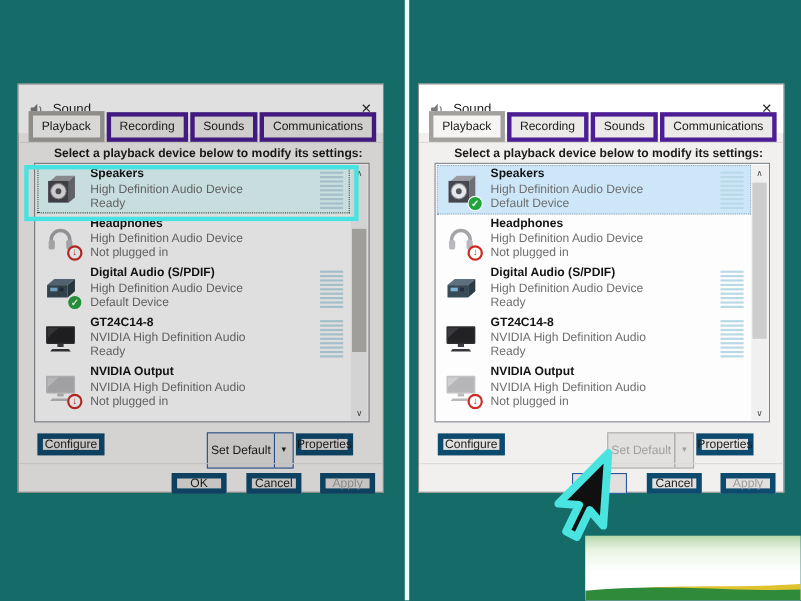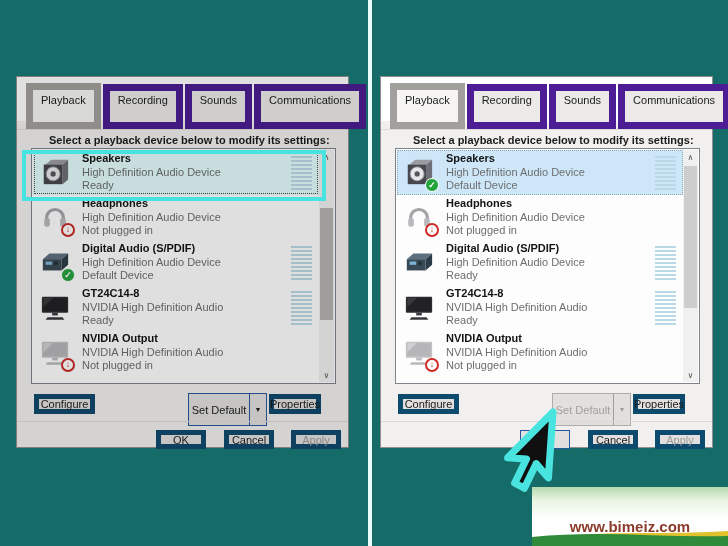--- a/index.html
+++ b/index.html
@@ -20,21 +20,21 @@
   #left-dialog  { left:16px; filter:brightness(0.88) saturate(0.95); }
   #right-dialog { left:380px; }
 
   .titlebar { position:absolute; top:0; left:0; right:0; height:44px; background:#ffffff;
               display:flex; align-items:center; padding:0 10px; }
   .title-icon svg { width:13px; height:13px; display:block; }
   .title-text { font-size:12px; margin-left:8px; }
   .close-x { margin-left:auto; font-size:12px; color:#2b2b2b; cursor:default; }
 
   .tabstrip { position:absolute; top:31px; left:9px; height:21px; display:flex; align-items:flex-end; }
-  .tab { padding:3px 8px 16px; border:7px solid #4c1d95; background:#ebeae8; margin-right:2px; white-space:nowrap;margin-top:16px; }
+  .tab { padding:3px 8px 4px; border:4px solid #4c1d95; background:#ebeae8; margin-right:2px; white-space:nowrap;margin-top:16px; }
   .tab.active { background:#f6f5f3; border-color:#a2a09d; padding-top:4px; position:relative; z-index:2; }
   .tabline { position:absolute; top:52px; left:0; right:0; border-top:1px solid #dddbd8; }
 
   .prompt { position:absolute; top:57px; left:32px; font-weight:bold; }
 
   .list { position:absolute; top:71px; left:14px; width:305px; height:236px;
           background:#fdfdfd; border:1px solid #7e838c; }
   .rows { position:absolute; left:1px; top:1px; right:16px; bottom:1px; overflow:hidden; }
   .row { height:45px; display:flex; align-items:center; padding:0 4px 0 7px; position:relative; }
   .row.selected { background:#cde7f9; outline:1px dotted #8fa8bd; outline-offset:-1px; }
@@ -424,18 +424,17 @@
   <div class="btn btn-apply disabled">Apply</div>
 </div>
 
 <div class="cursor">
   <svg viewBox="0 -2 15 24" width="60" height="96">
     <polygon points="13,0 13,16.5 9.7,13.2 7.2,19.5 4.7,18.4 7.2,12.2 2.5,12.2" fill="#101010" stroke="#4ae4e0" stroke-width="1.8" stroke-linejoin="round"></polygon>
   </svg>
 </div>
 
 <div class="banner">
-  <div class="banner-url">www.bimeiz.com</div>
   <svg class="banner-waves" viewBox="0 0 196 24">
     <path d="M0,24 L0,20 C60,6 120,14 196,9 L196,24 Z" fill="#dfc22e"></path>
     <path d="M0,24 L0,15 C70,8 130,16 196,14 L196,24 Z" fill="#2f8b39"></path>
   </svg>
 </div>
 
 </body></html>

